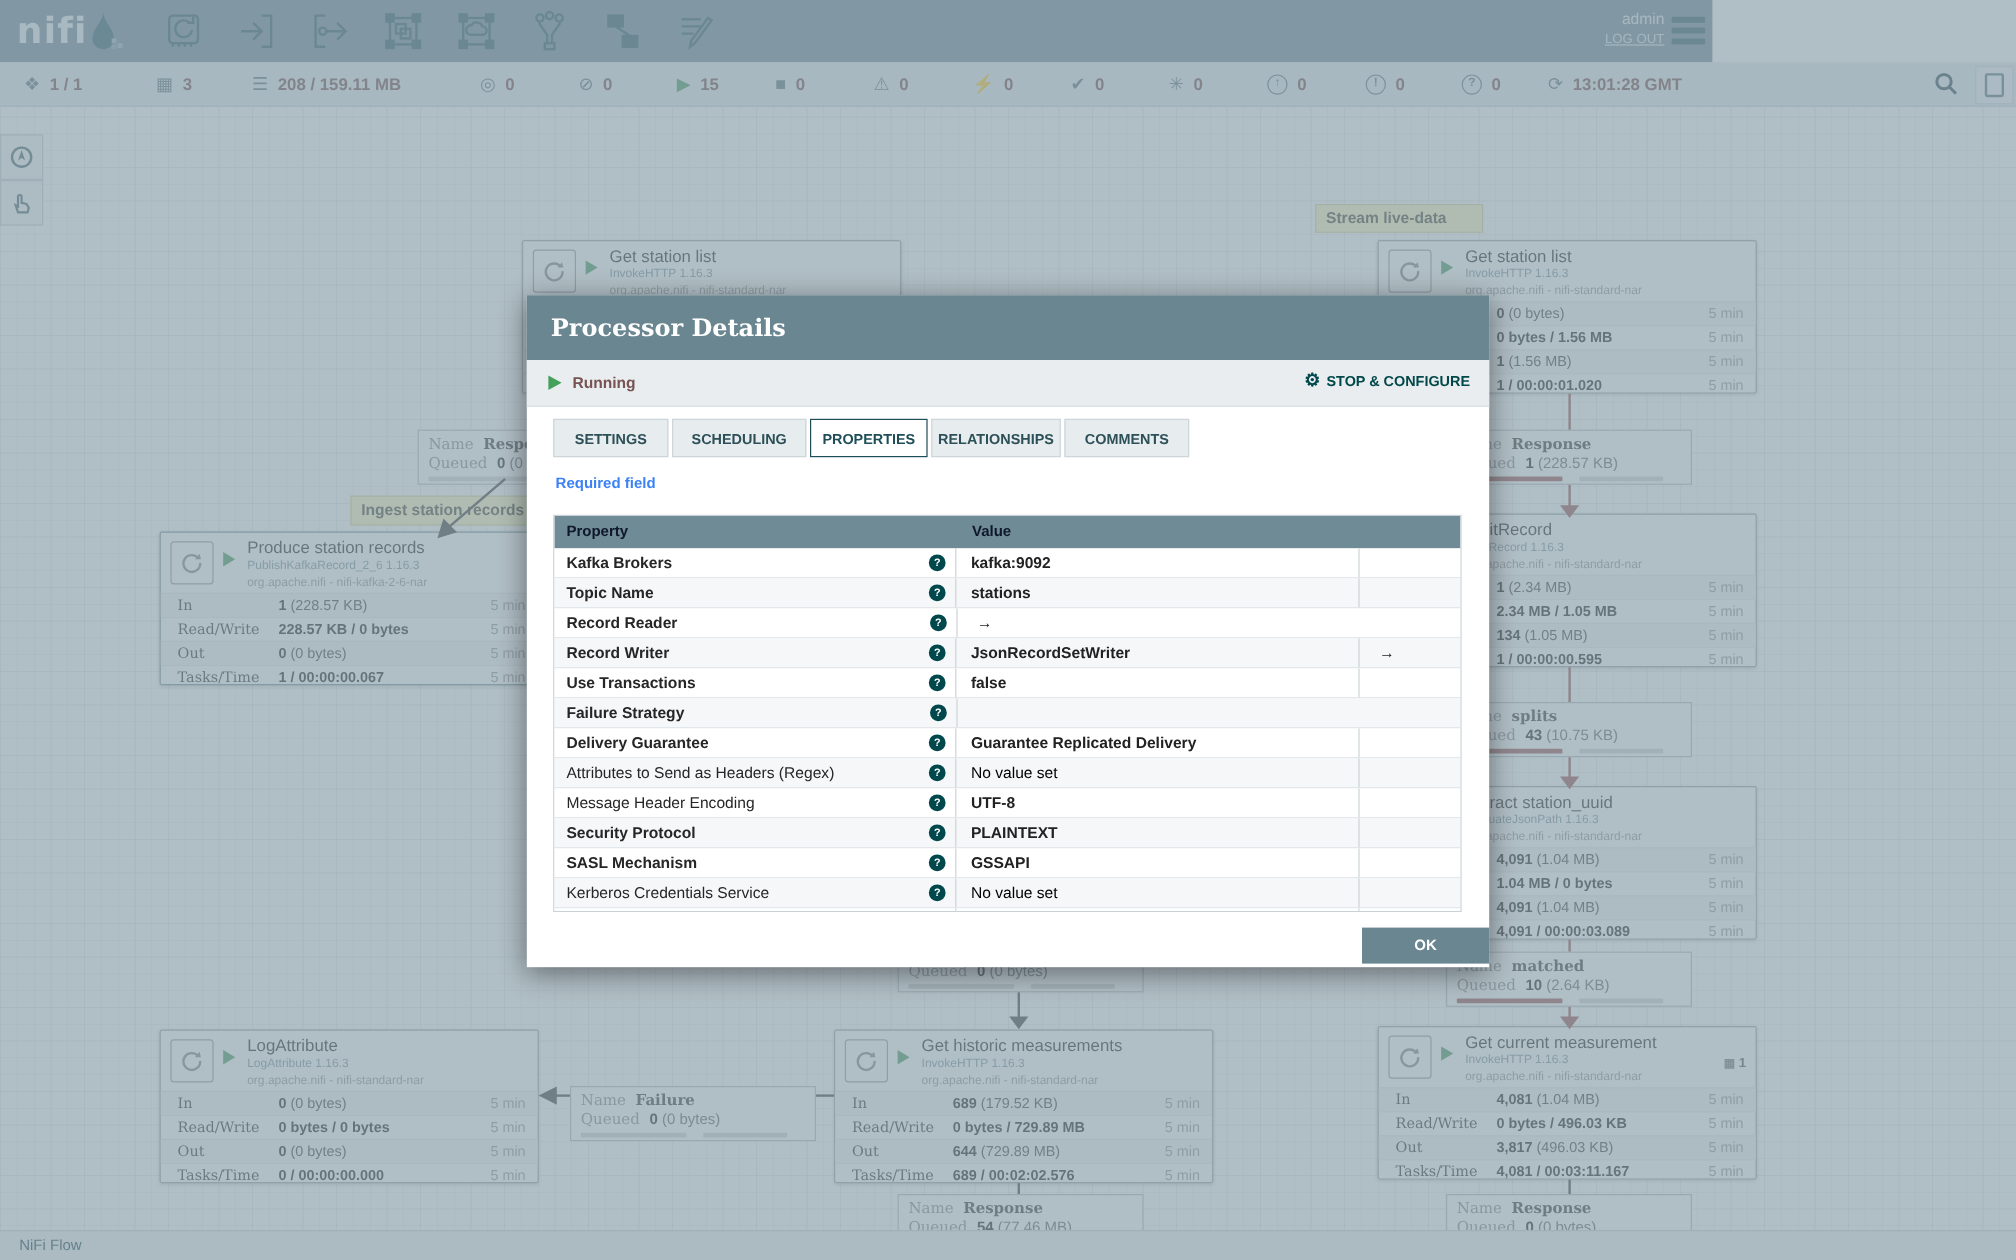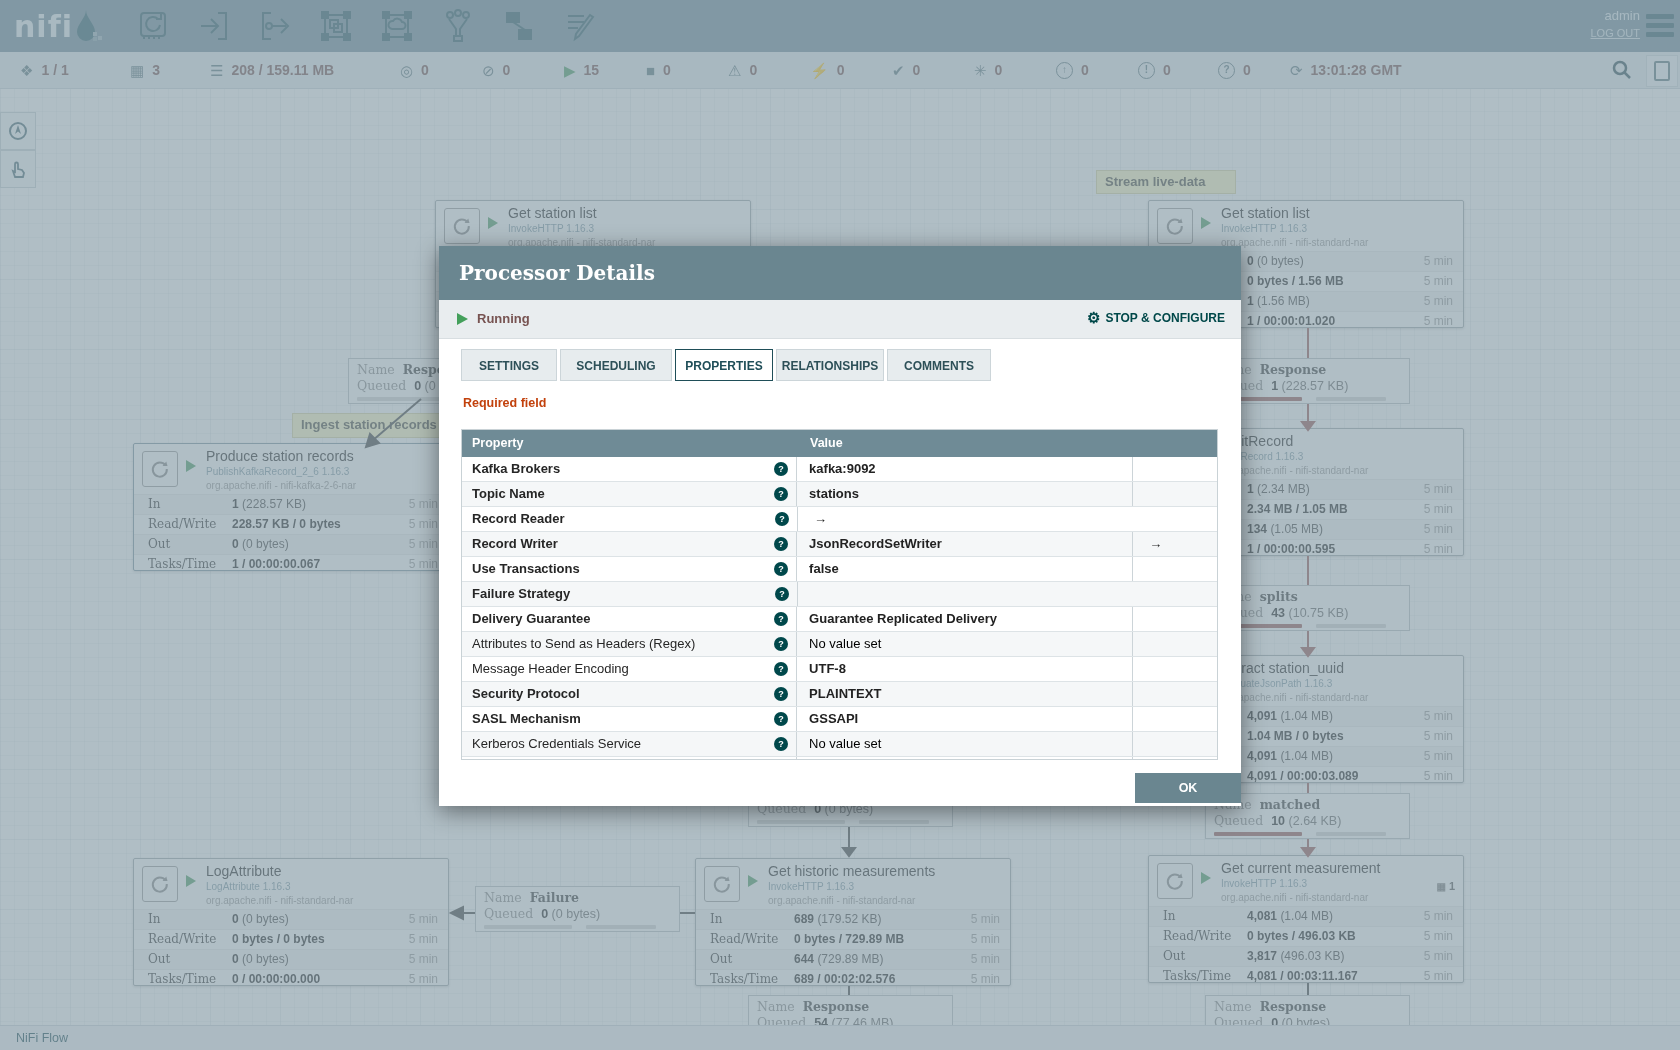--- a/index.html
+++ b/index.html
@@ -1,20 +1,20 @@
 <!DOCTYPE html>
 <html><head>
 <meta charset="utf-8">
 <style>
   html,body{margin:0;padding:0;background:#222;}
   #app{position:relative;width:1680px;height:1050px;overflow:hidden;
        font-family:"Liberation Sans",sans-serif;background:#fcfcfc;}
 
   
-  #topbar{position:absolute;left:0;top:0;width:1680px;height:52px;background:#728e9b;z-index:10;}
+  #topbar{position:absolute;left:0;top:0;width:1427px;height:52px;background:#728e9b;z-index:10;}
   #logo{position:absolute;left:14px;top:8px;display:flex;align-items:center;}
   #logo .word{font-family:"DejaVu Sans",sans-serif;font-weight:bold;font-size:30px;color:#e8eef1;letter-spacing:1px;}
   #toolbar{position:absolute;left:133px;top:6px;display:flex;gap:21px;}
   .tool{width:40px;height:40px;display:flex;align-items:center;justify-content:center;cursor:grab;}
   .tool svg{stroke:#2f5d68;fill:none;stroke-width:2;}
   #user-area{position:absolute;right:40px;top:8px;text-align:right;}
   #user-name{font-size:13px;color:#dfe8ec;}
   #logout{font-size:11px;color:#d7e2e7;text-decoration:underline;cursor:pointer;margin-top:4px;}
   #menu-btn{position:absolute;right:6px;top:14px;width:28px;cursor:pointer;}
   #menu-btn span{display:block;height:5px;background:#2f5d68;margin-bottom:4px;border-radius:1px;}
@@ -73,21 +73,21 @@
         padding-left:14px;font-size:12px;white-space:nowrap;}
   .stat.odd{background:#f4f4f4;}
   .sl{display:inline-block;width:84px;font-family:"DejaVu Serif",serif;color:#333;}
   .sv b{color:#222;font-weight:bold;}
   .sv i{font-style:normal;color:#444;}
   .sw{position:absolute;right:10px;color:#999;}
 
   .queue{position:absolute;width:205px;height:46px;background:#fbfbfb;border:1px solid #b9bfc2;
          box-sizing:border-box;padding:3px 8px 0 8px;cursor:pointer;}
   .q0{left:348px;top:270px}.q1{left:1205px;top:270px}.q2{left:1205px;top:497px}.q3{left:1205px;top:705px}
-  .q4{left:1205px;top:907px}.q5{left:475px;top:798px}.q6{left:748px;top:693px}.q7{left:748px;top:907px}
+  .q4{left:1205px;top:907px}.q5{left:475px;top:817px}.q6{left:748px;top:693px}.q7{left:748px;top:907px}
   .qrow{height:16px;line-height:16px;font-size:12.5px;white-space:nowrap;}
   .ql{font-family:"DejaVu Serif",serif;color:#8a8a8a;margin-right:8px;}
   .qn{font-family:"DejaVu Serif",serif;font-weight:600;color:#3d3d3d;}
   .qv b{color:#222;} .qv i{font-style:normal;color:#666;}
   .qbars{display:flex;gap:14px;margin-top:3px;}
   .qbars span{height:4px;border-radius:1px;background:#d4d4d4;}
   .b1{width:88px;} .b2{width:70px;}
   .queue.has-data .b1{background:#9a5a56;}
 
   #connections{position:absolute;left:0;top:0;width:1680px;height:962px;pointer-events:none;}
@@ -110,24 +110,24 @@
            border-left:11px solid #44a05b;border-top:6.5px solid transparent;border-bottom:6.5px solid transparent;}
   #run-state{position:absolute;left:38px;top:11px;font-size:13px;font-weight:bold;color:#775351;}
   #stop-config{position:absolute;right:16px;top:10px;font-size:12px;font-weight:bold;color:#004849;
                cursor:pointer;display:flex;align-items:center;gap:5px;}
   #stop-config .g{font-size:15px;line-height:1;}
   #tabs{position:absolute;left:22px;top:103px;display:flex;gap:3px;}
   .tab{height:32px;line-height:32px;text-align:center;font-size:12px;font-weight:bold;color:#2d5058;
        background:#e7ecee;border:1px solid #ccd5d9;box-sizing:border-box;cursor:pointer;}
   .tab.t0{width:96px}.tab.t1{width:112px}.tab.t2{width:98px}.tab.t3{width:108px}.tab.t4{width:104px}
   .tab.active{background:#fff;border:1px solid #1f4e58;color:#1f4e58;}
-  #required-note{position:absolute;left:24px;top:150px;font-size:12.5px;font-weight:bold;color:#c2410c;}
+  #required-note{position:absolute;left:24px;top:150px;font-size:12.5px;font-weight:bold;color:#3b82f6;}
   #ptable{position:absolute;left:22px;top:183px;width:757px;height:331px;overflow:hidden;
           border:1px solid #c9d2d6;box-sizing:border-box;}
-  #thead{display:flex;height:27px;background:#6f8b96;color:#ffffff;font-size:12.5px;font-weight:bold;line-height:27px;}
+  #thead{display:flex;height:27px;background:#6f8b96;color:#0f172a;font-size:12.5px;font-weight:bold;line-height:27px;}
   .th-p{width:336px;padding-left:10px;box-sizing:border-box;}
   .th-v{width:337px;padding-left:12px;box-sizing:border-box;}
   .trow{display:flex;height:24px;line-height:23px;border-bottom:1px solid #dde3e6;font-size:13px;background:#fff;}
   .trow.alt{background:#f5f7f8;}
   .tc-p{position:relative;width:336px;padding-left:10px;box-sizing:border-box;color:#262626;
         border-right:1px solid #ccd4d8;white-space:nowrap;overflow:hidden;}
   .trow.req .tc-p span{font-weight:bold;}
   .help{position:absolute;right:8px;top:5px;width:14px;height:14px;border-radius:50%;background:#00484b;
         color:#fff;font-size:9px;font-weight:bold;line-height:14px;text-align:center;cursor:pointer;}
   .tc-v{width:337px;padding-left:12px;box-sizing:border-box;color:#222;font-weight:600;

